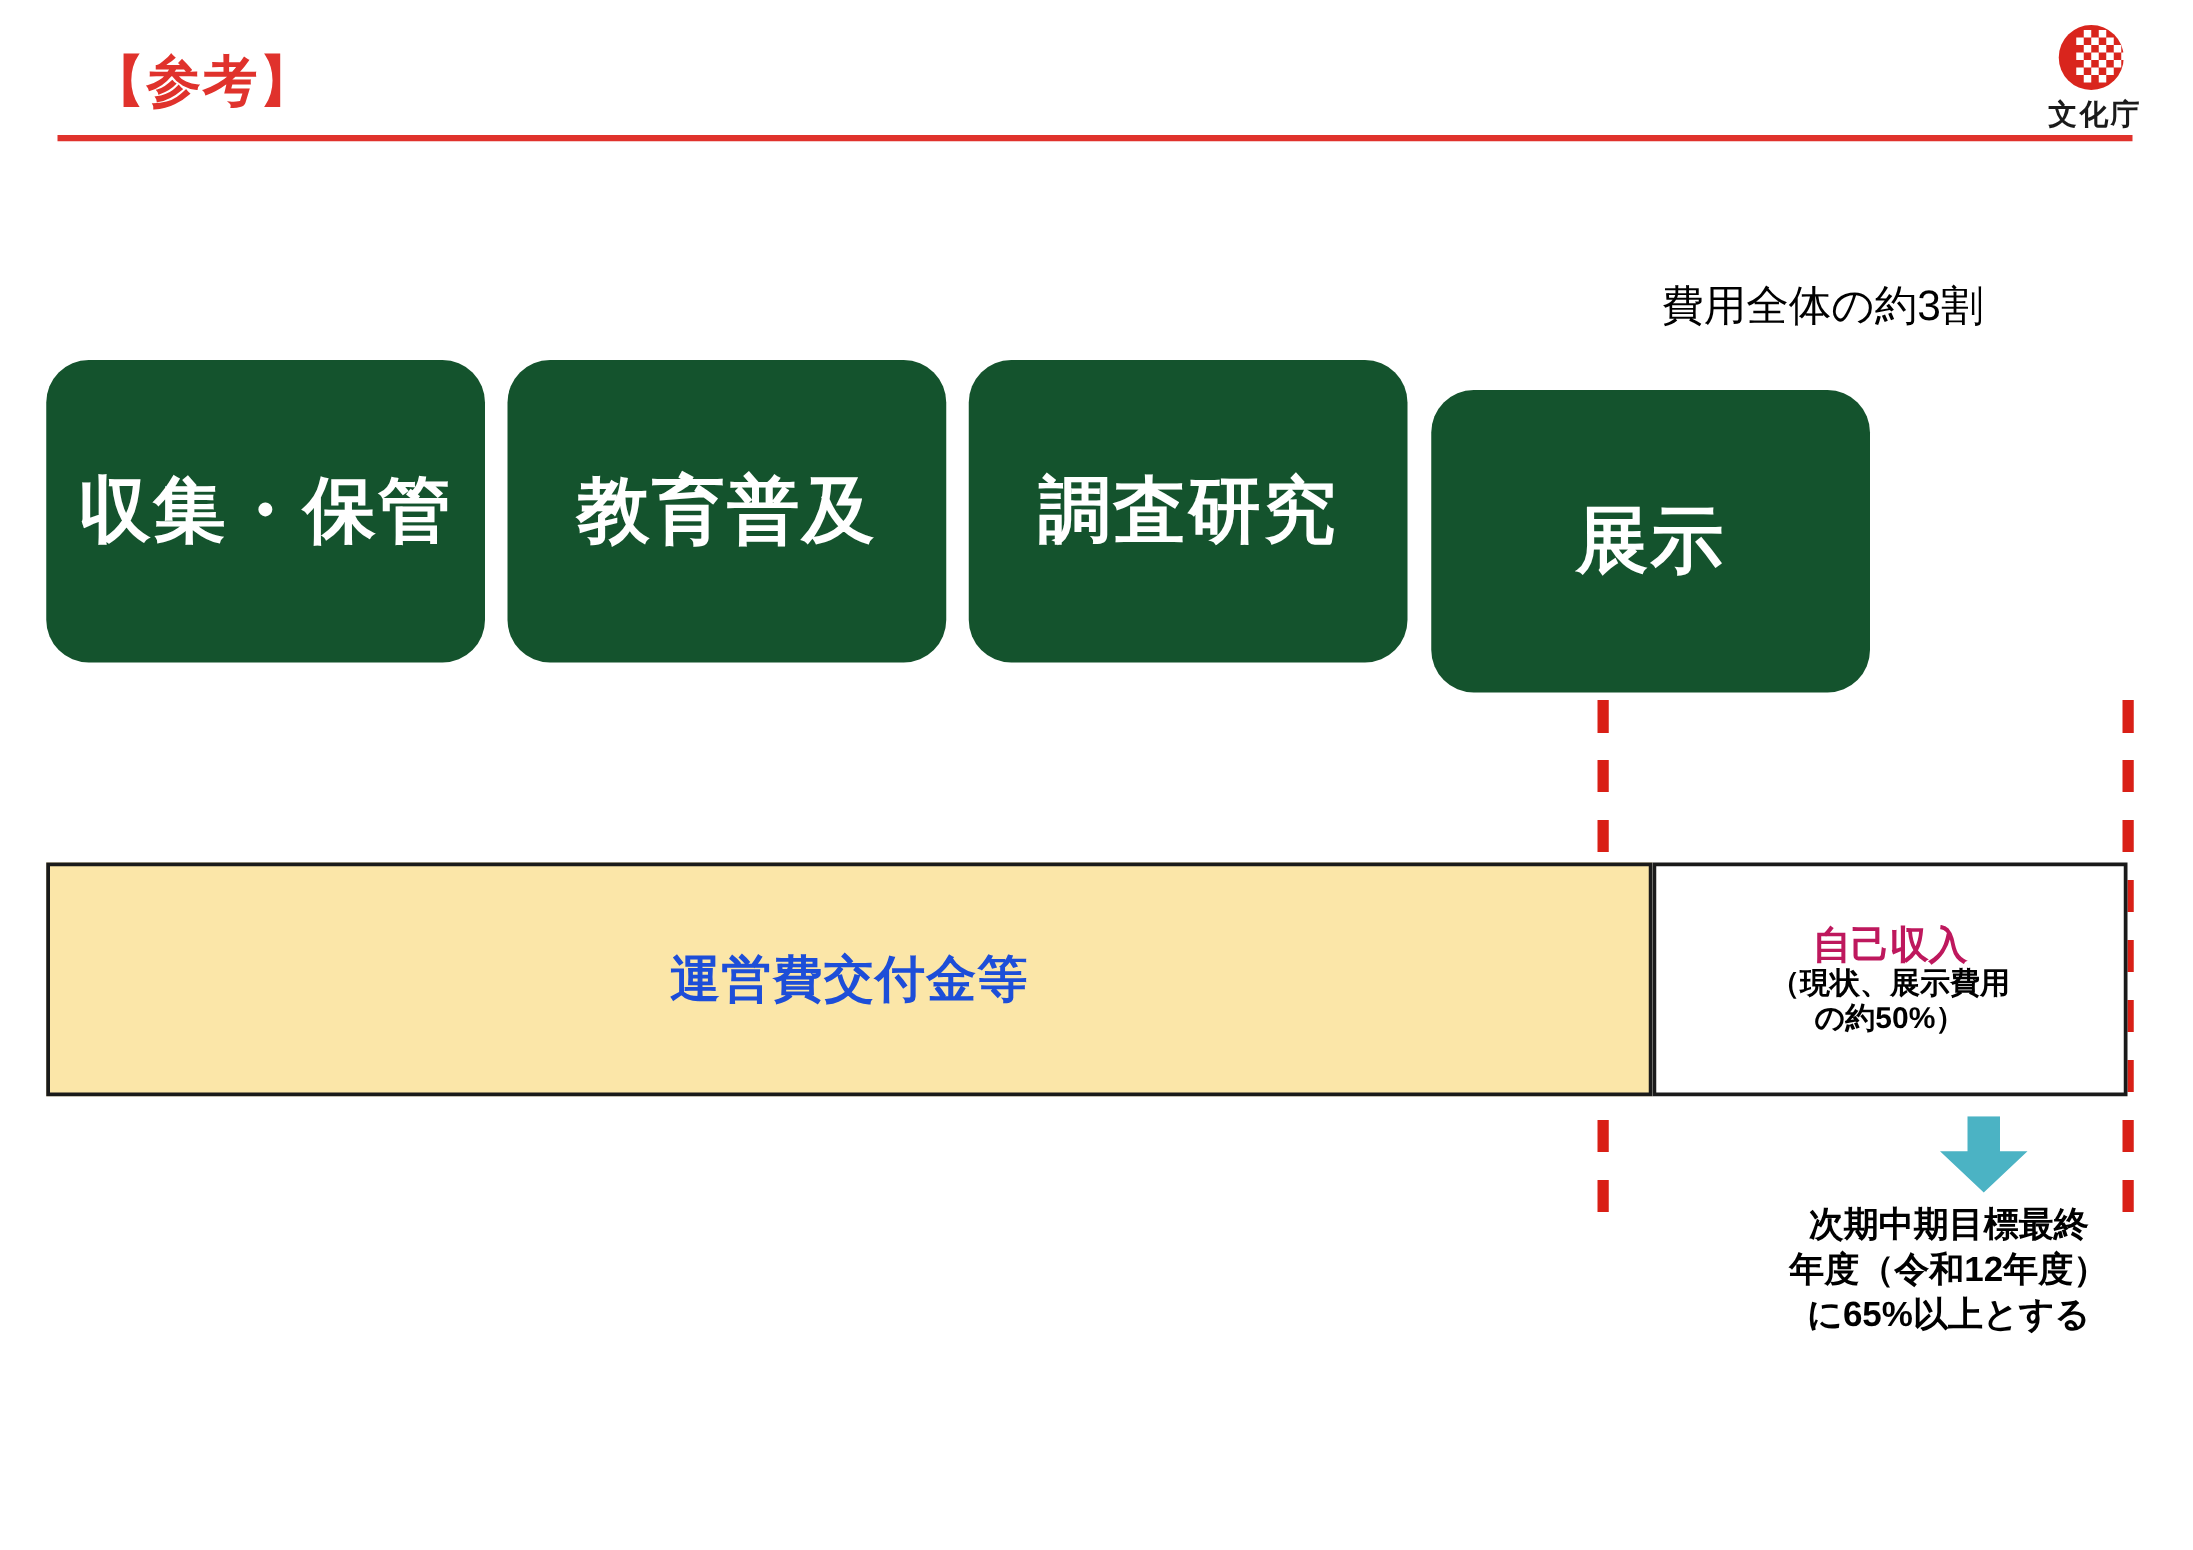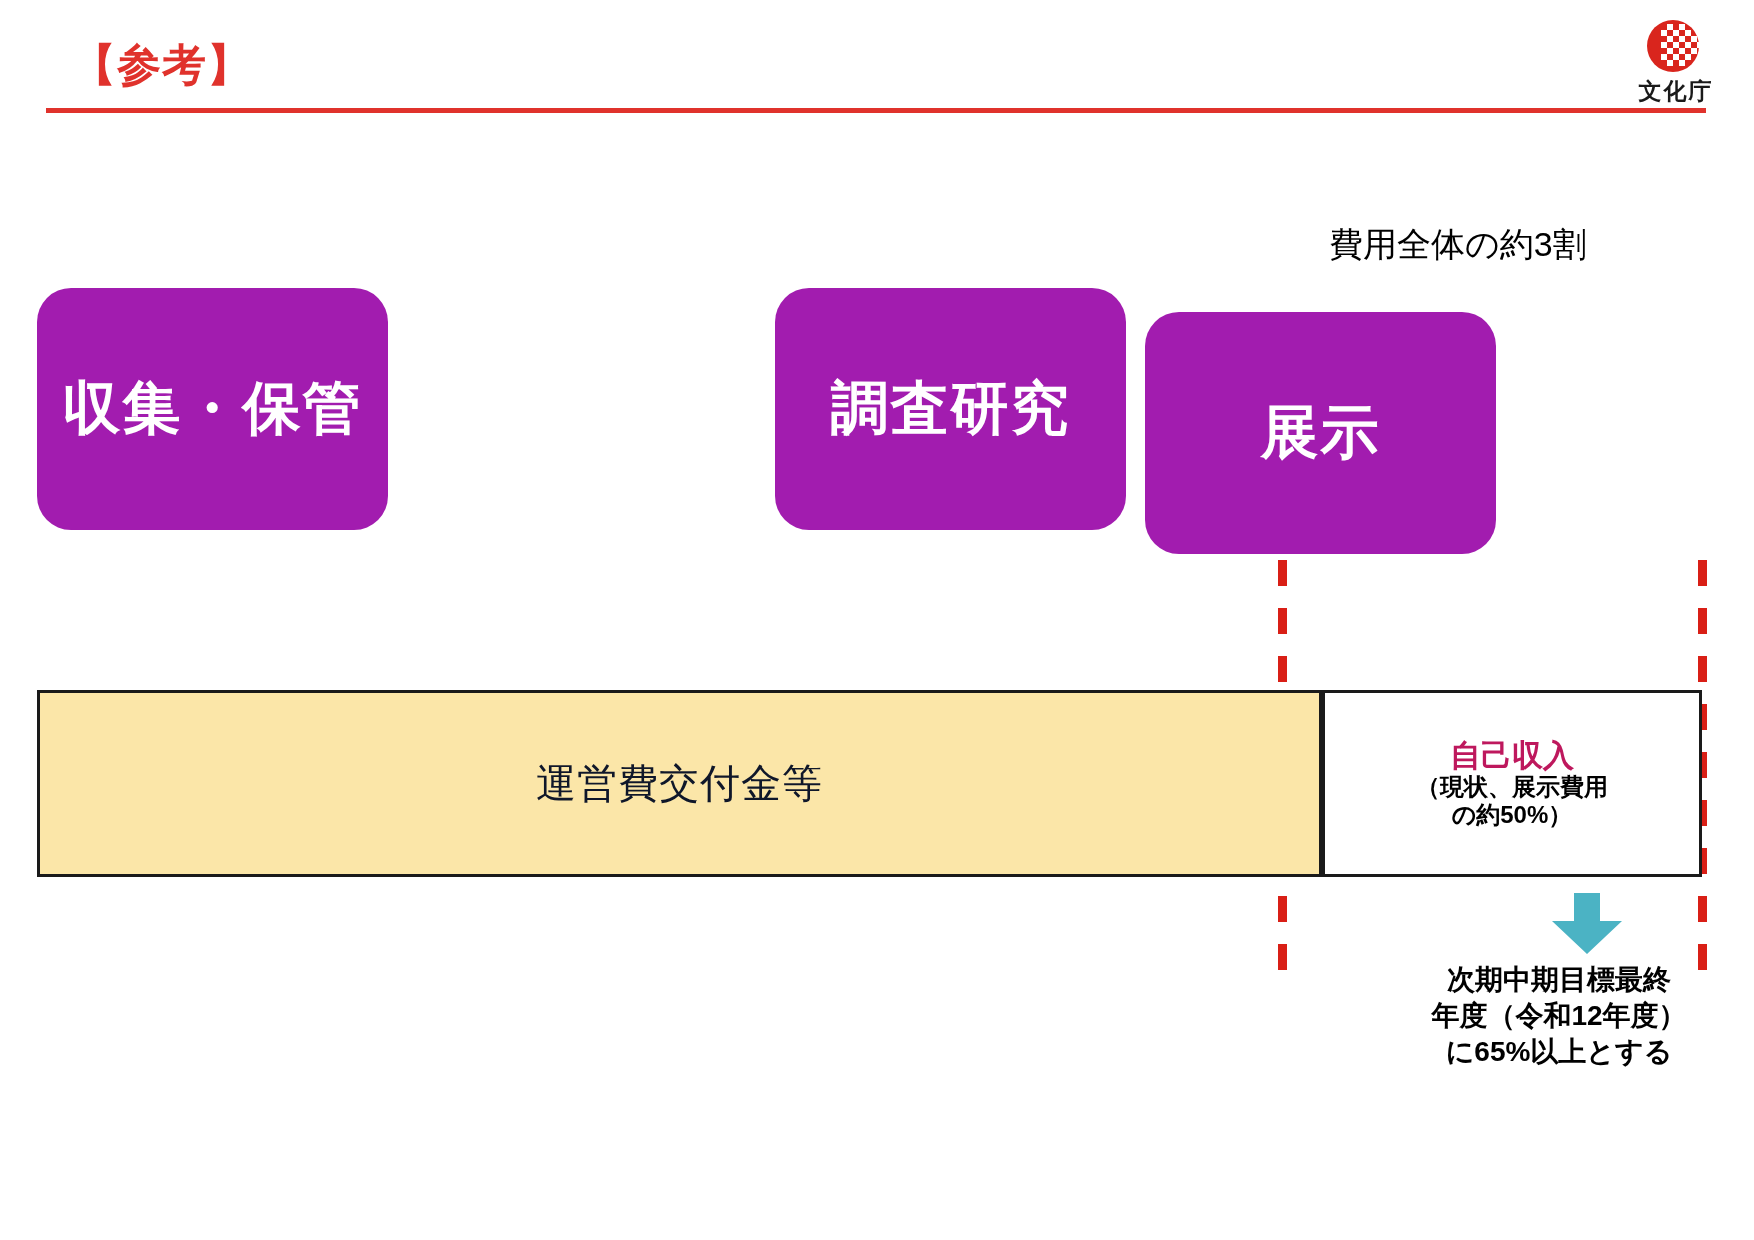--- a/index.html
+++ b/index.html
@@ -70,21 +70,21 @@
     font-size: 34px;
     color: #000000;
     white-space: nowrap;
   }
 
   
   .func-box {
     position: absolute;
     top: 288px;
     height: 242px;
-    background: #a21caf;
+    background: #14532d;
     border-radius: 34px;
     display: flex;
     align-items: center;
     justify-content: center;
   }
   .func-label {
     color: #ffffff;
     font-size: 58px;
     font-weight: bold;
     letter-spacing: 2px;
@@ -111,22 +111,22 @@
     height: 100%;
     background: #fbe6a8;
     border: 3px solid #1a1a1a;
     box-sizing: border-box;
     display: flex;
     align-items: center;
     justify-content: center;
   }
   #bar-subsidy-label {
     font-size: 40px;
-    font-weight: normal;
-    color: #0f172a;
+    font-weight: bold;
+    color: #1d4ed8;
     letter-spacing: 1px;
     white-space: nowrap;
   }
   #bar-ownrev {
     position: absolute;
     left: 1285px;
     top: 0;
     width: 380px;
     height: 100%;
     background: #ffffff;
@@ -230,20 +230,23 @@
       </svg>
     </div>
     <div id="logo-text">文化庁</div>
   </div>
 
   <div id="cost-caption">費用全体の約3割</div>
 
   <div class="func-box" id="func-box-0">
     <span class="func-label">収集・保管</span>
   </div>
+  <div class="func-box" id="func-box-1">
+    <span class="func-label">教育普及</span>
+  </div>
   <div class="func-box" id="func-box-2">
     <span class="func-label">調査研究</span>
   </div>
   <div class="func-box" id="func-box-3">
     <span class="func-label">展示</span>
   </div>
 
   <div class="guide-line" id="guide-line-left"></div>
   <div class="guide-line" id="guide-line-right"></div>
 

